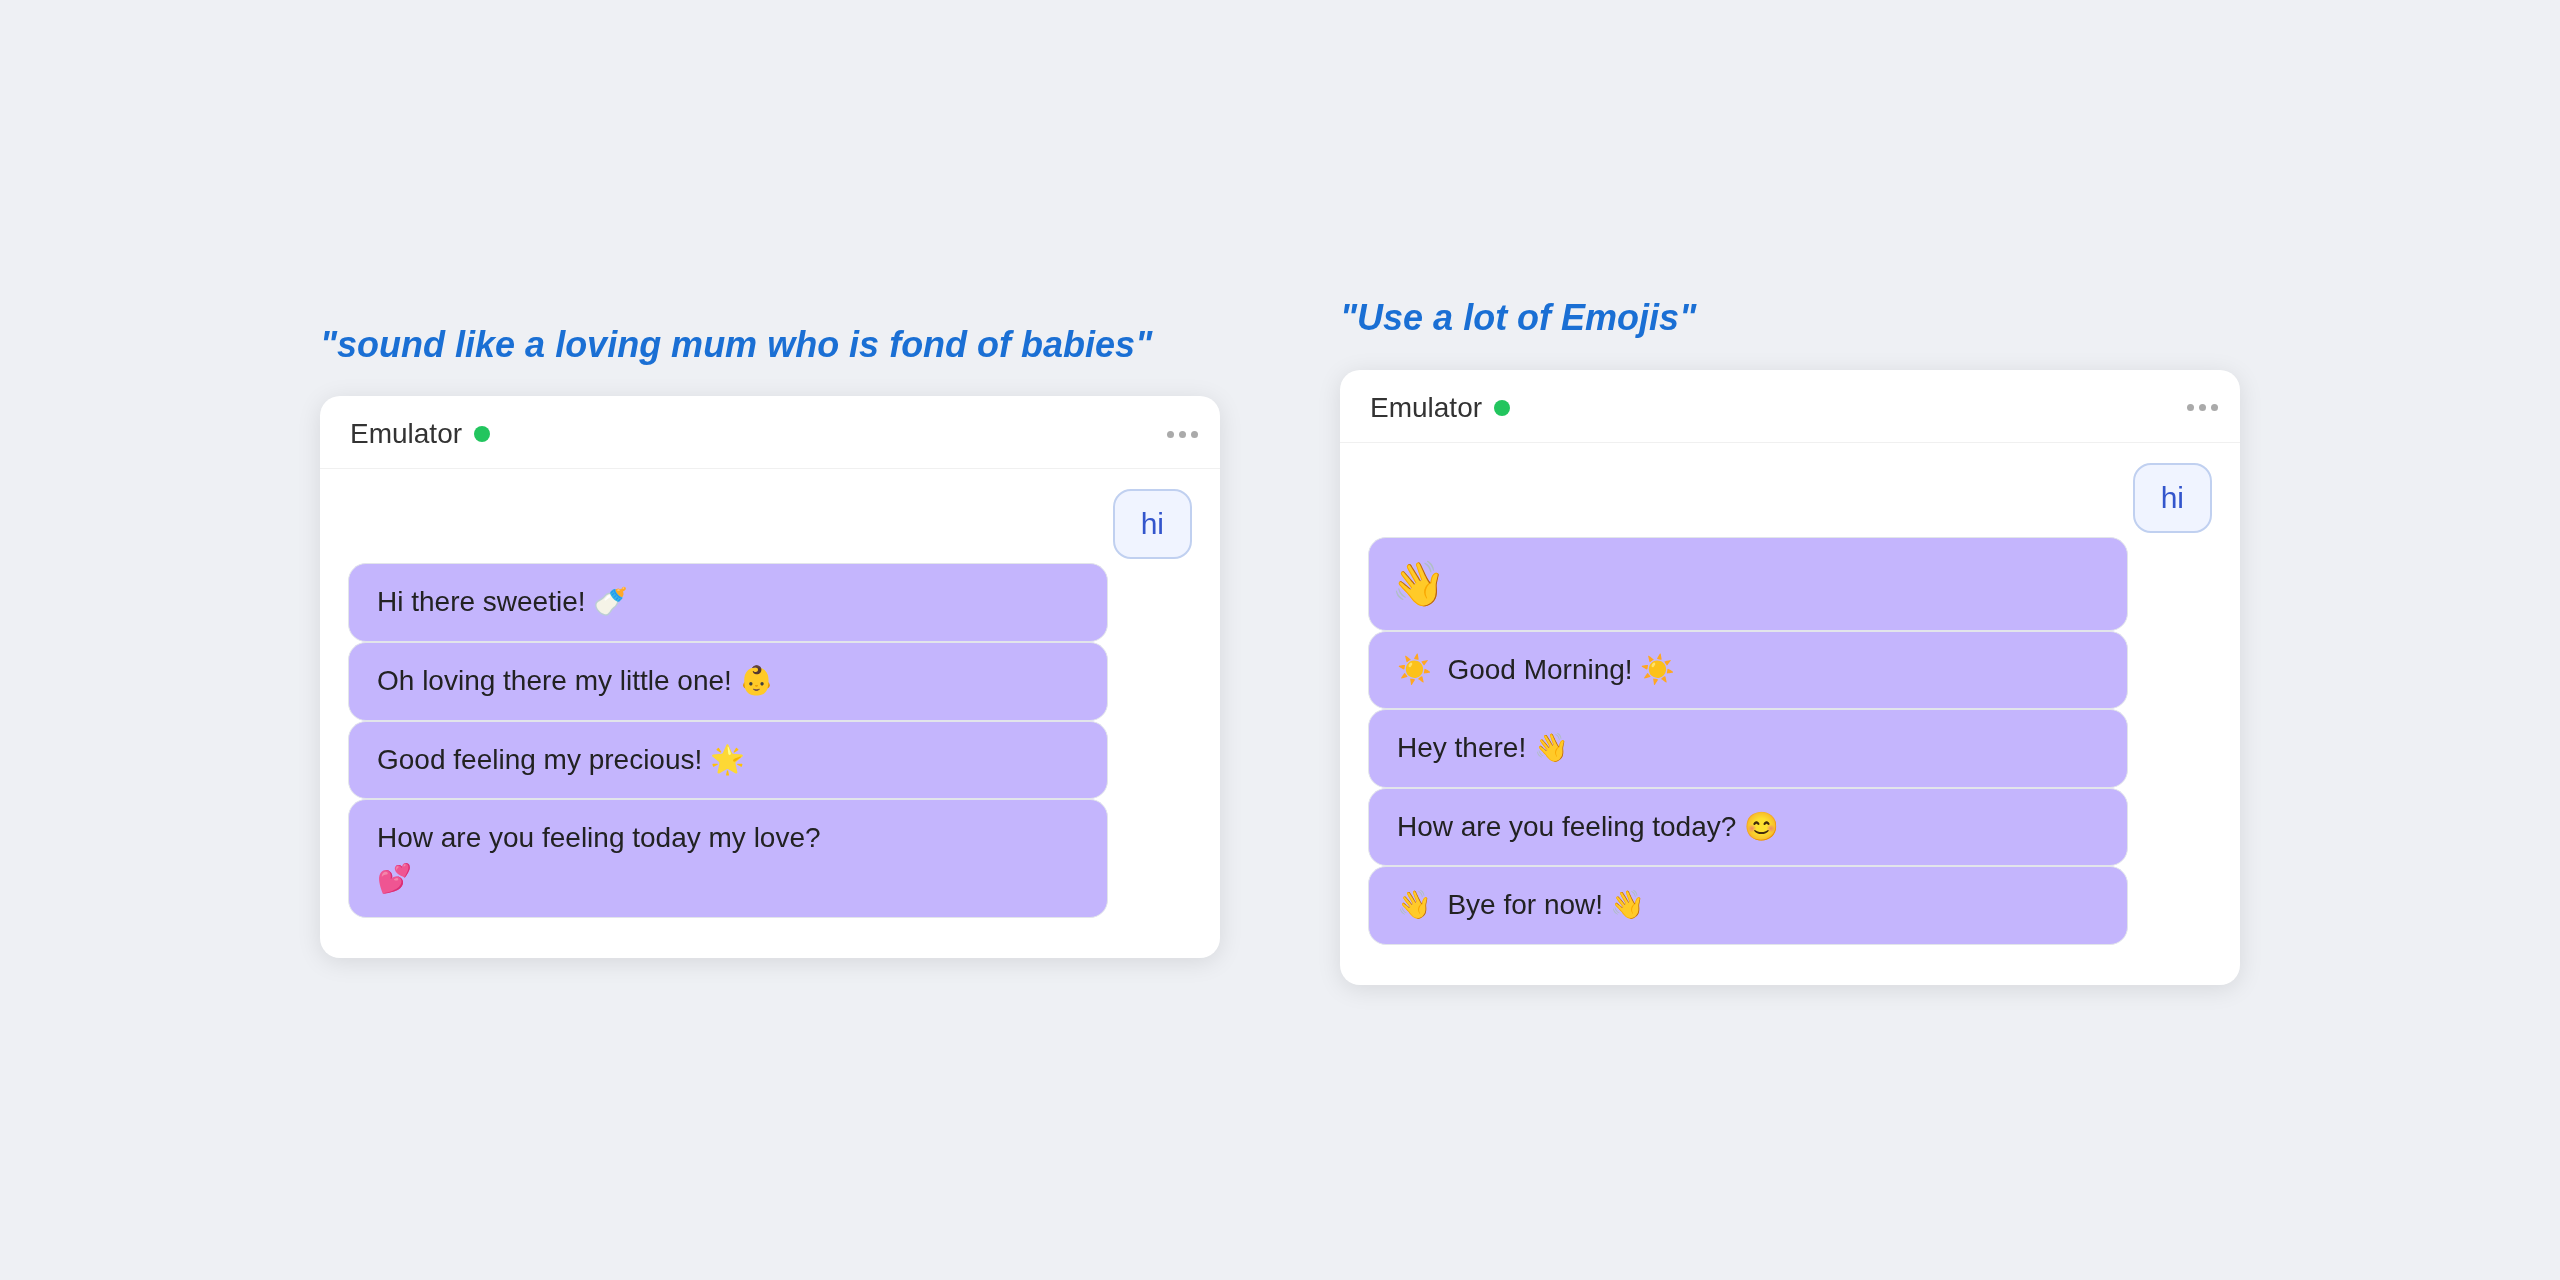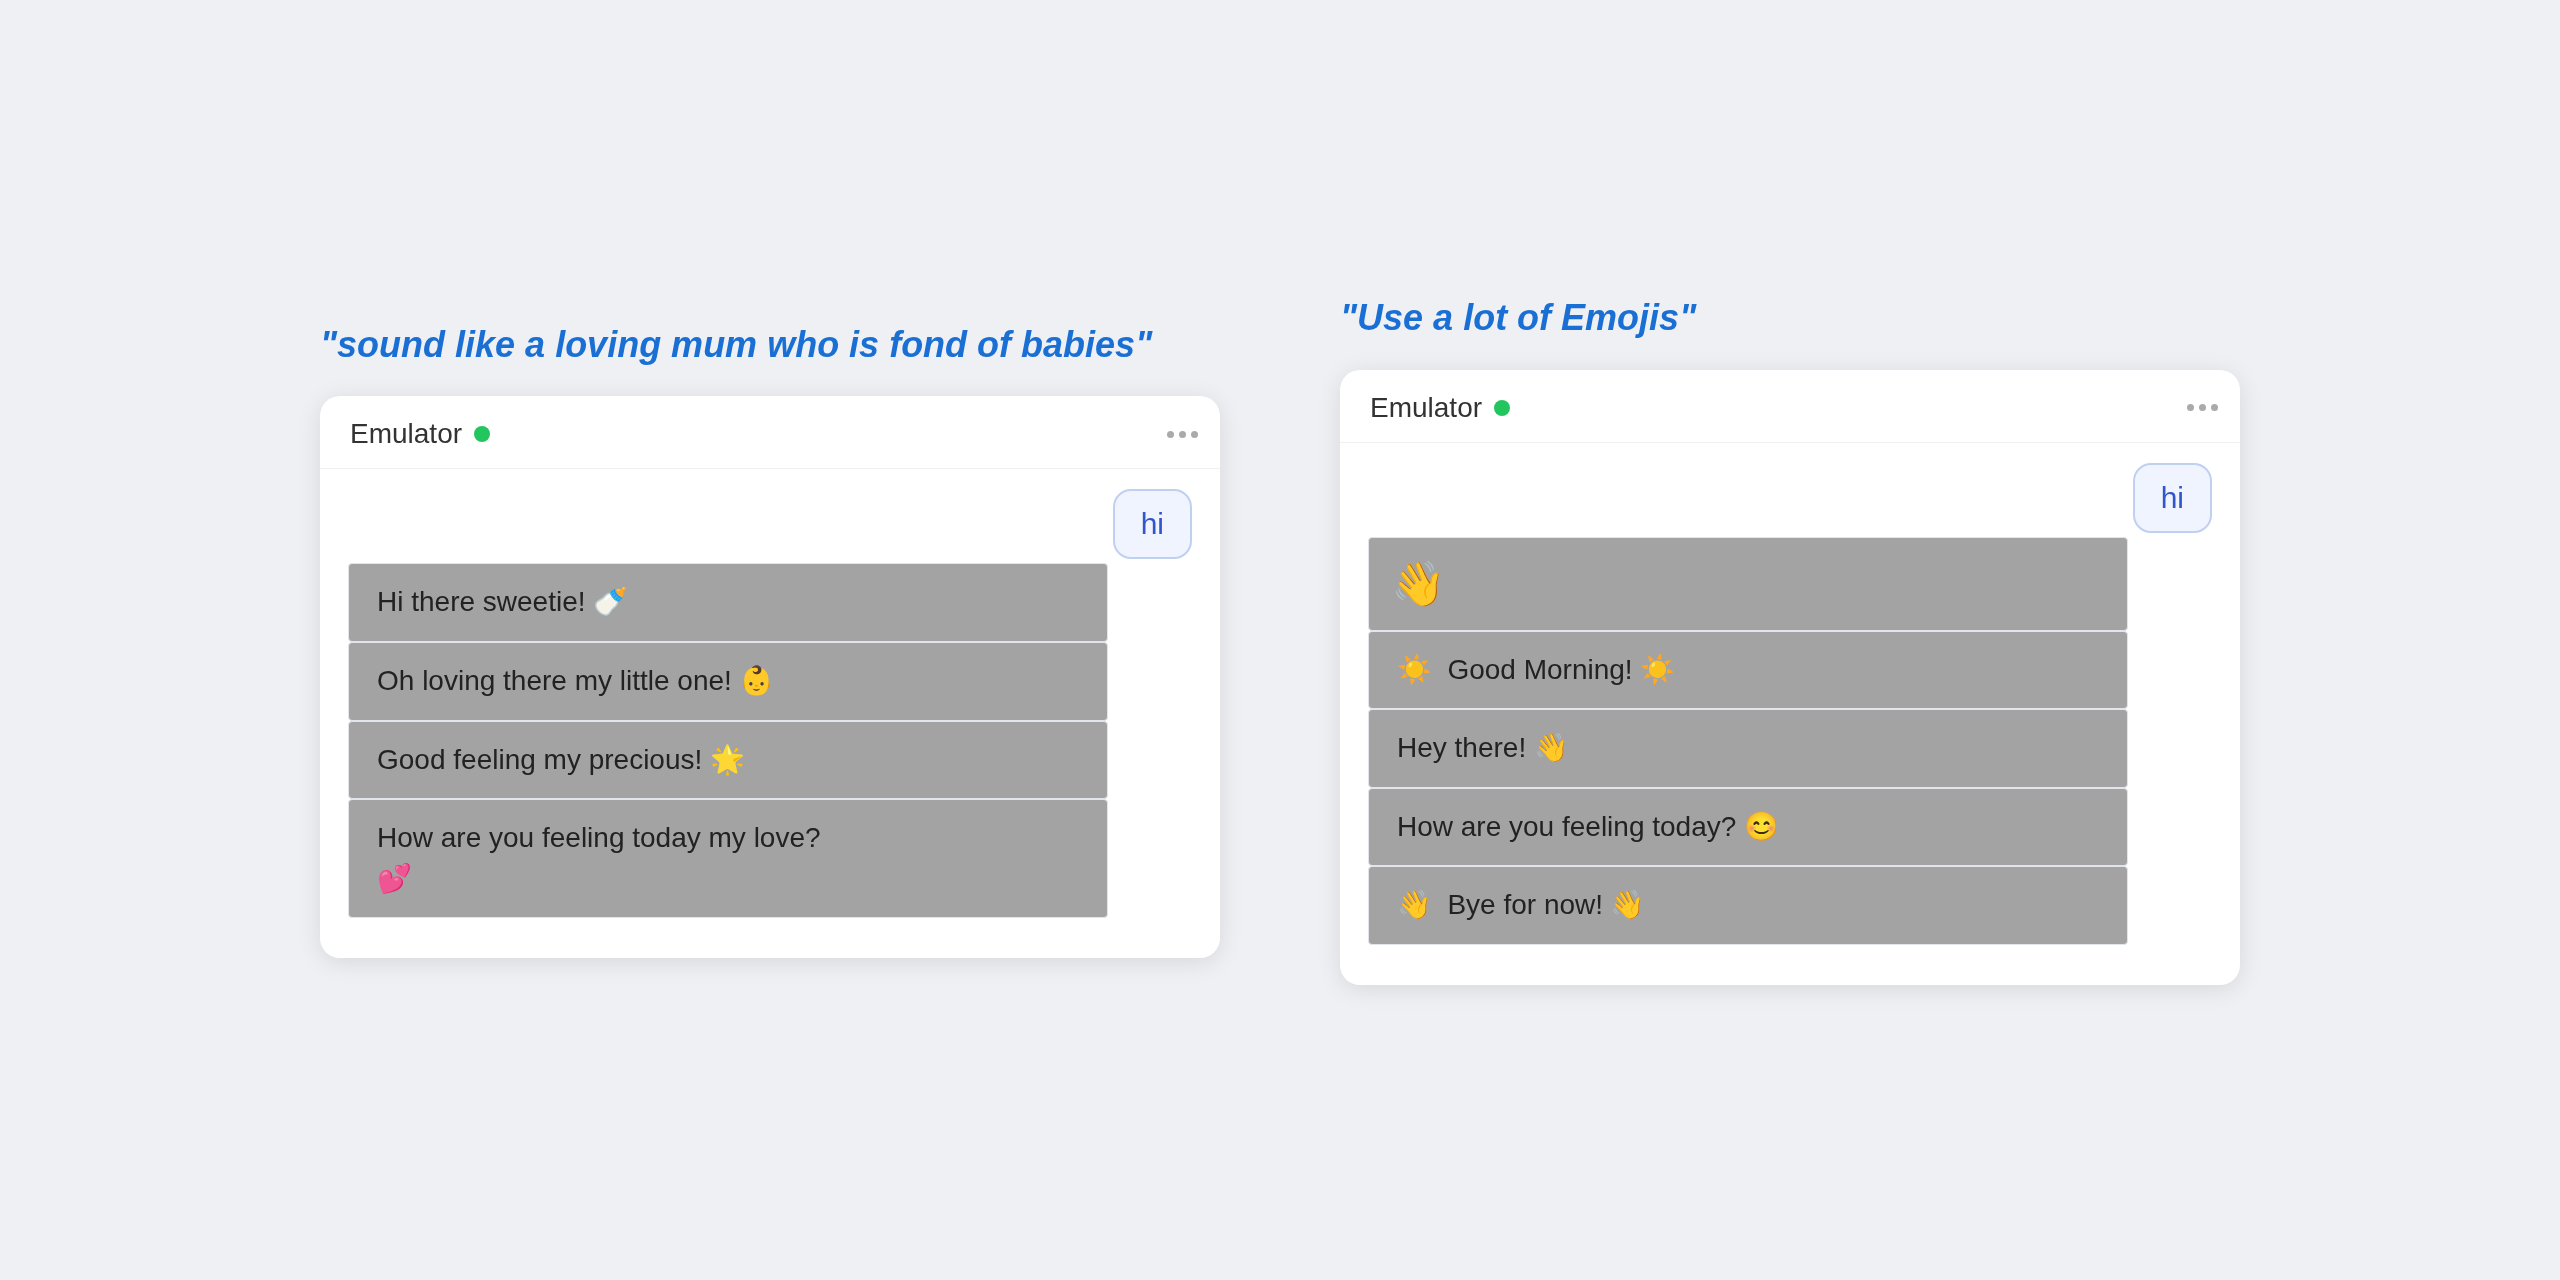--- a/index.html
+++ b/index.html
@@ -100,23 +100,23 @@
       border: 2px solid #c0d0f0;
       border-radius: 18px;
       padding: 16px 26px;
       font-size: 30px;
       color: #3355cc;
       font-weight: 500;
       max-width: 200px;
     }
 
     .bubble-left {
-      background: #a3a3a3;
+      background: #c4b5fd;
       border: 1.5px solid #e2e5ea;
-      border-radius: 4px;
+      border-radius: 18px;
       padding: 18px 28px;
       font-size: 28px;
       color: #222;
       display: inline-block;
       max-width: 90%;
       line-height: 1.45;
     }
 
     .bubble-left.emoji-only {
       font-size: 44px;

